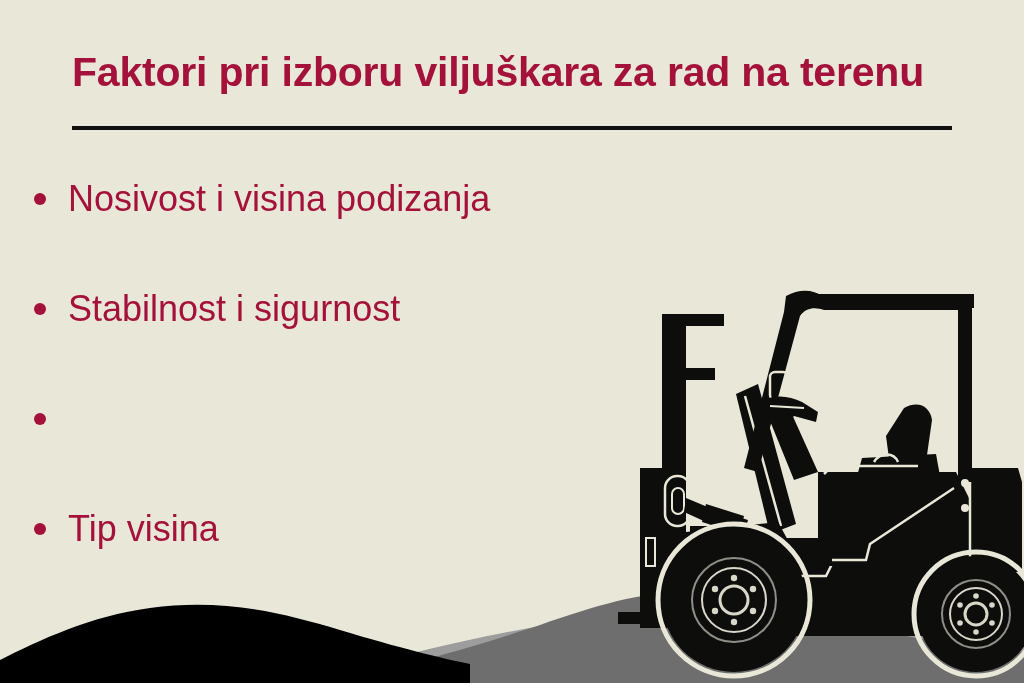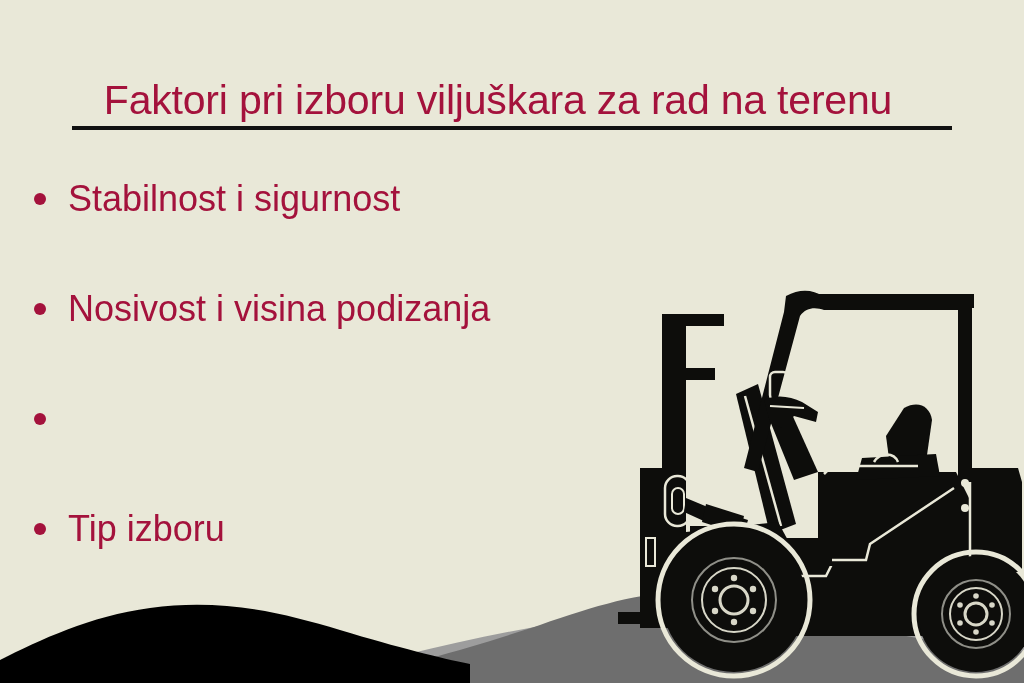--- a/index.html
+++ b/index.html
@@ -51,26 +51,25 @@
     z-index: 3;
   }
 
   #page-title {
     position: absolute;
     left: 0;
     top: 50px;
     width: 996px;
     text-align: center;
     font-size: 41px;
-    font-weight: normal;
+    font-weight: bold;
     letter-spacing: -0.2px;
     line-height: 1.1;
     color: #a4123c;
     white-space: nowrap;
-    margin-top: 28px;
   }
 
   #title-rule {
     position: absolute;
     left: 72px;
     top: 126px;
     width: 880px;
     height: 4px;
     background: #111111;
   }
@@ -211,29 +210,29 @@
 
   <div id="textlayer">
 
     <div id="page-title">Faktori pri izboru viljuškara za rad na terenu</div>
 
     <div id="title-rule"></div>
 
     <ul id="bullet-list">
       <li class="bullet-row">
         <span class="bullet-dot"></span>
+        <span class="bullet-text">Nosivost i visina podizanja</span>
+      </li>
+      <li class="bullet-row">
+        <span class="bullet-dot"></span>
         <span class="bullet-text">Stabilnost i sigurnost</span>
       </li>
       <li class="bullet-row">
         <span class="bullet-dot"></span>
-        <span class="bullet-text">Nosivost i visina podizanja</span>
-      </li>
-      <li class="bullet-row">
-        <span class="bullet-dot"></span>
-      </li>
-      <li class="bullet-row">
-        <span class="bullet-dot"></span>
-        <span class="bullet-text">Tip izboru</span>
+      </li>
+      <li class="bullet-row">
+        <span class="bullet-dot"></span>
+        <span class="bullet-text">Tip visina</span>
       </li>
     </ul>
 
   </div>
 </div>
 
 </body></html>

